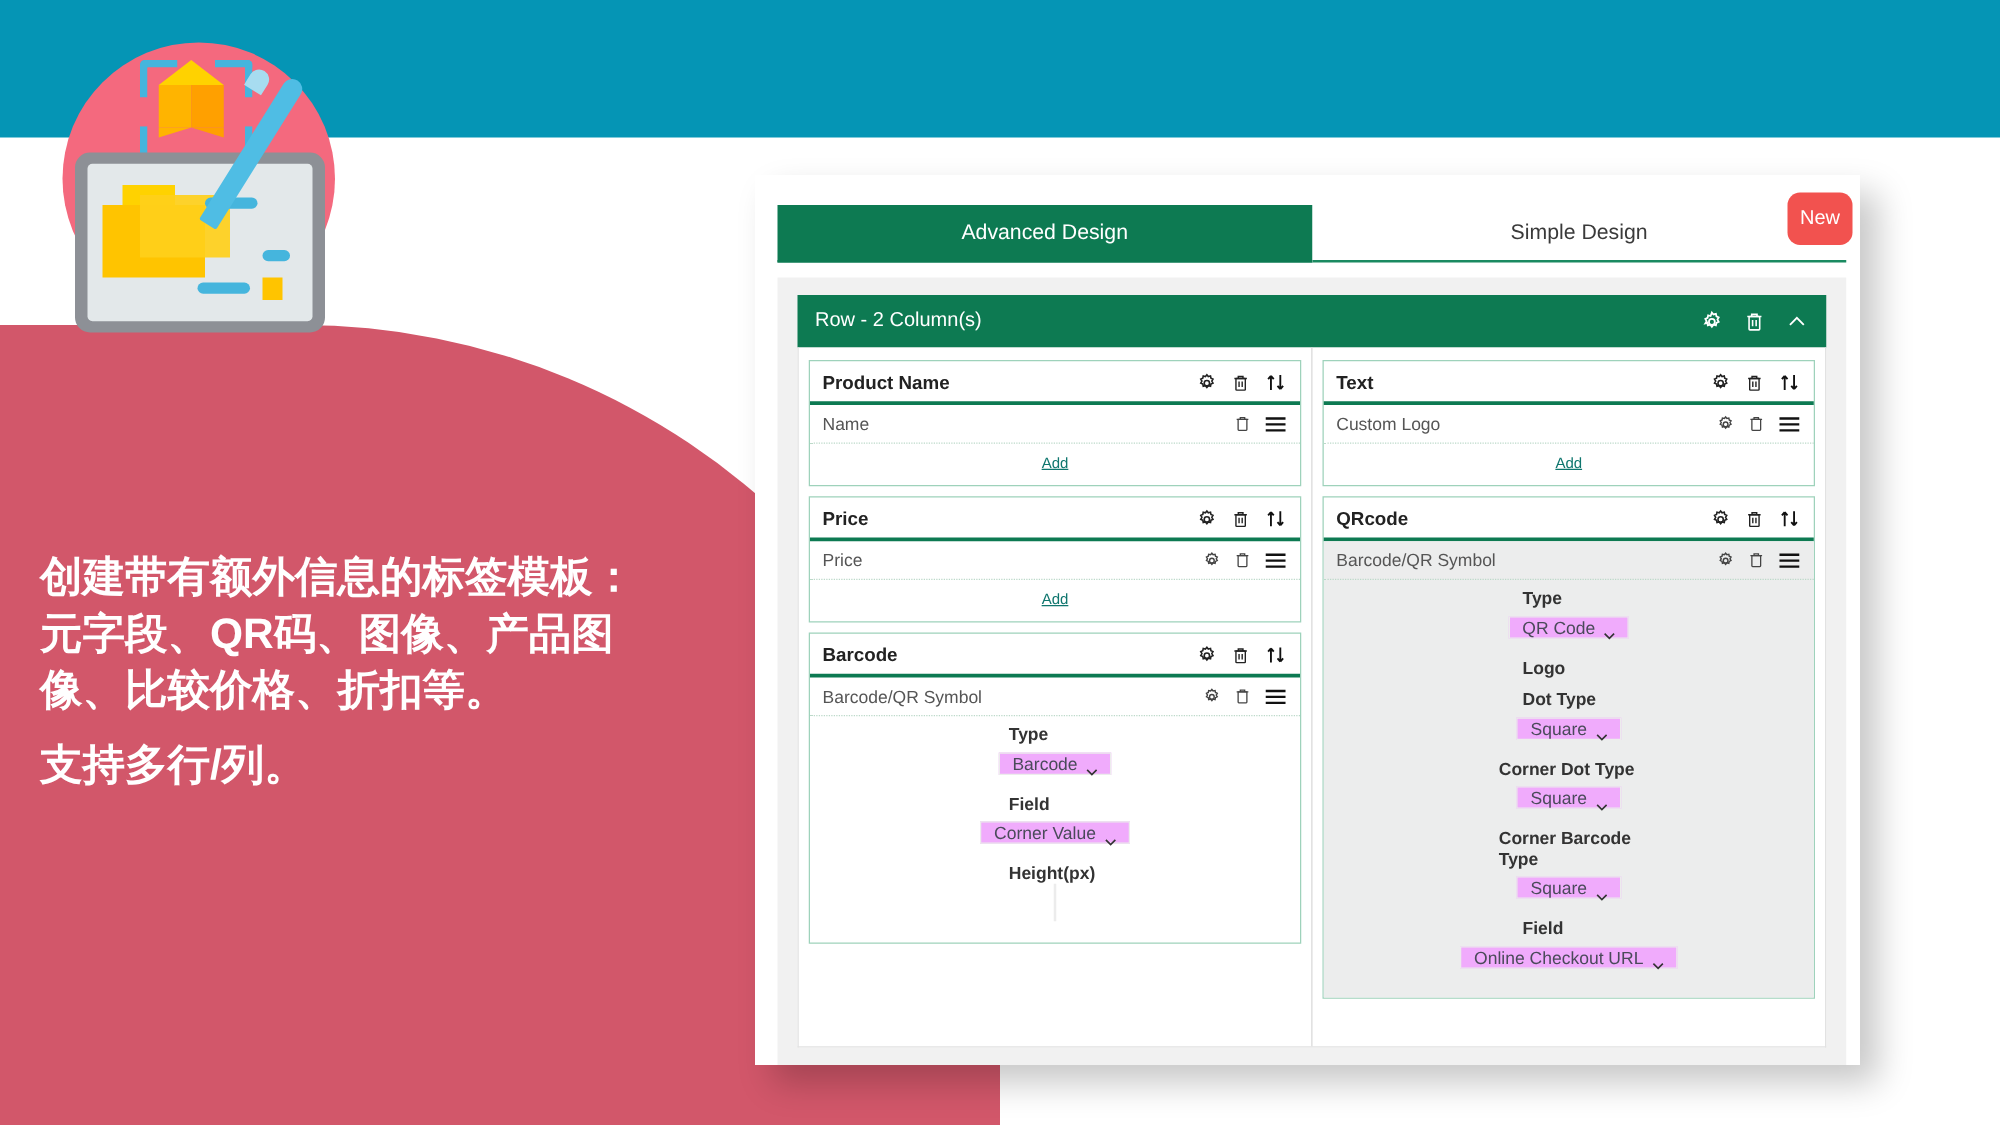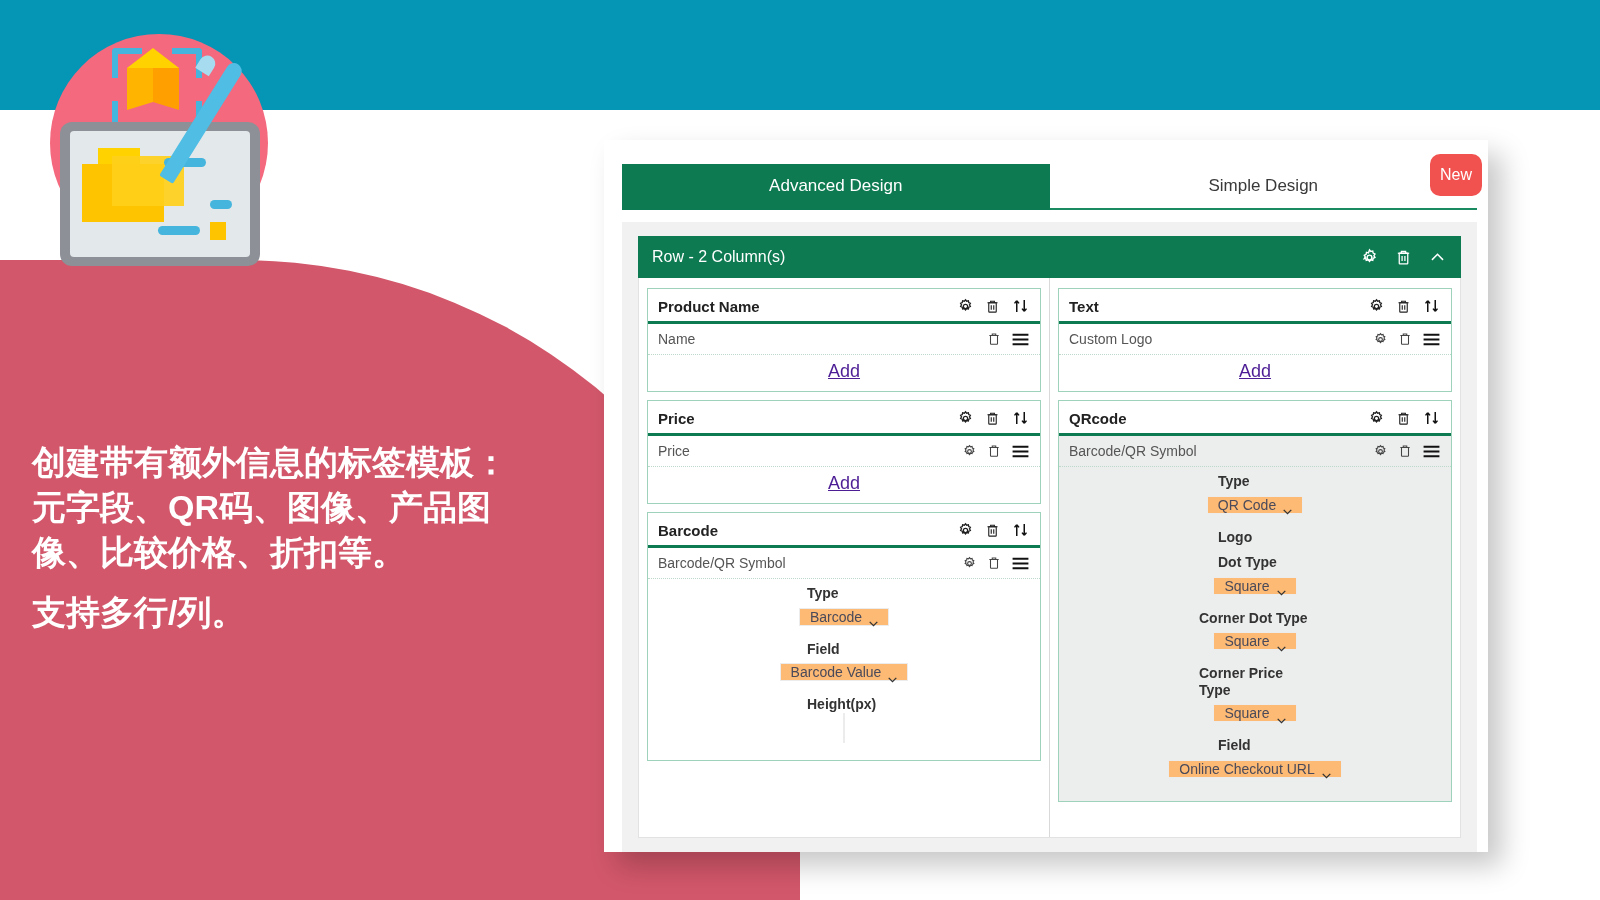--- a/index.html
+++ b/index.html
@@ -132,30 +132,30 @@
   .sub-row{
     display:flex;align-items:flex-end;padding:7px 10px;
     border-bottom:1px dotted #bcd9c9;
   }
   .sub-row.grey{background:#eceded;}
   .sub-label{font-size:14px;color:#555;}
   .sub-row .spacer{flex:1;}
   .sub-row .hicon{margin-left:10px;display:flex;align-items:center;}
 
   .add-row{text-align:center;padding:6px 0 9px 0;}
-  .add-link{font-size:18px;color:#4c1d95;text-decoration:underline;cursor:pointer;}
+  .add-link{font-size:12px;color:#0f766e;text-decoration:underline;cursor:pointer;}
 
   .form{padding:6px 10px 8px 10px;}
   .form.grey{background:#eceded;}
   .frow{display:flex;align-items:center;margin-bottom:9px;flex-direction:column;}
   .flabel{font-size:14px;font-weight:bold;color:#333;width:74px;flex:none;line-height:1.18;}
   .flabel.wide{width:112px;}
   .fctl{flex:1;}
   .sel{
-    position:relative;background:#fdba74;border:1px solid #ececec;
+    position:relative;background:#f0abfc;border:1px solid #ececec;
     height:30px;line-height:30px;padding:0 26px 0 10px;
     font-size:14px;color:#4a4a5a;box-sizing:border-box;
   }
   .sel .chev{position:absolute;right:8px;top:0;height:30px;display:flex;align-items:center;color:#333;}
   .txt{
     background:#ffffff;border:1px solid #ececec;height:30px;box-sizing:border-box;
   }
   .filewrap{display:flex;align-items:center;}
   .filebtn{
     border:1px solid #9a9a9a;background:#ececec;font-size:14px;color:#111;
@@ -401,21 +401,21 @@
                         <path d="M5 9l7 7 7-7"></path>
                       </svg>
                   </span>
                 </span>
               </span>
             </div>
             <div class="frow">
               <span class="flabel">Field</span>
               <span class="fctl">
                 <span class="sel">
-                  <span>Barcode Value</span>
+                  <span>Corner Value</span>
                   <span class="chev">
                     <svg width="13" height="13" viewBox="0 0 24 24" fill="none" stroke="#333" stroke-width="2.4">
                         <path d="M5 9l7 7 7-7"></path>
                       </svg>
                   </span>
                 </span>
               </span>
             </div>
             <div class="frow">
               <span class="flabel">Height(px)</span>
@@ -571,21 +571,21 @@
                   <span class="chev">
                     <svg width="13" height="13" viewBox="0 0 24 24" fill="none" stroke="#333" stroke-width="2.4">
                         <path d="M5 9l7 7 7-7"></path>
                       </svg>
                   </span>
                 </span>
               </span>
             </div>
 
             <div class="frow">
-              <span class="flabel wide">Corner Price Type</span>
+              <span class="flabel wide">Corner Barcode Type</span>
               <span class="fctl">
                 <span class="sel">
                   <span>Square</span>
                   <span class="chev">
                     <svg width="13" height="13" viewBox="0 0 24 24" fill="none" stroke="#333" stroke-width="2.4">
                         <path d="M5 9l7 7 7-7"></path>
                       </svg>
                   </span>
                 </span>
               </span>

